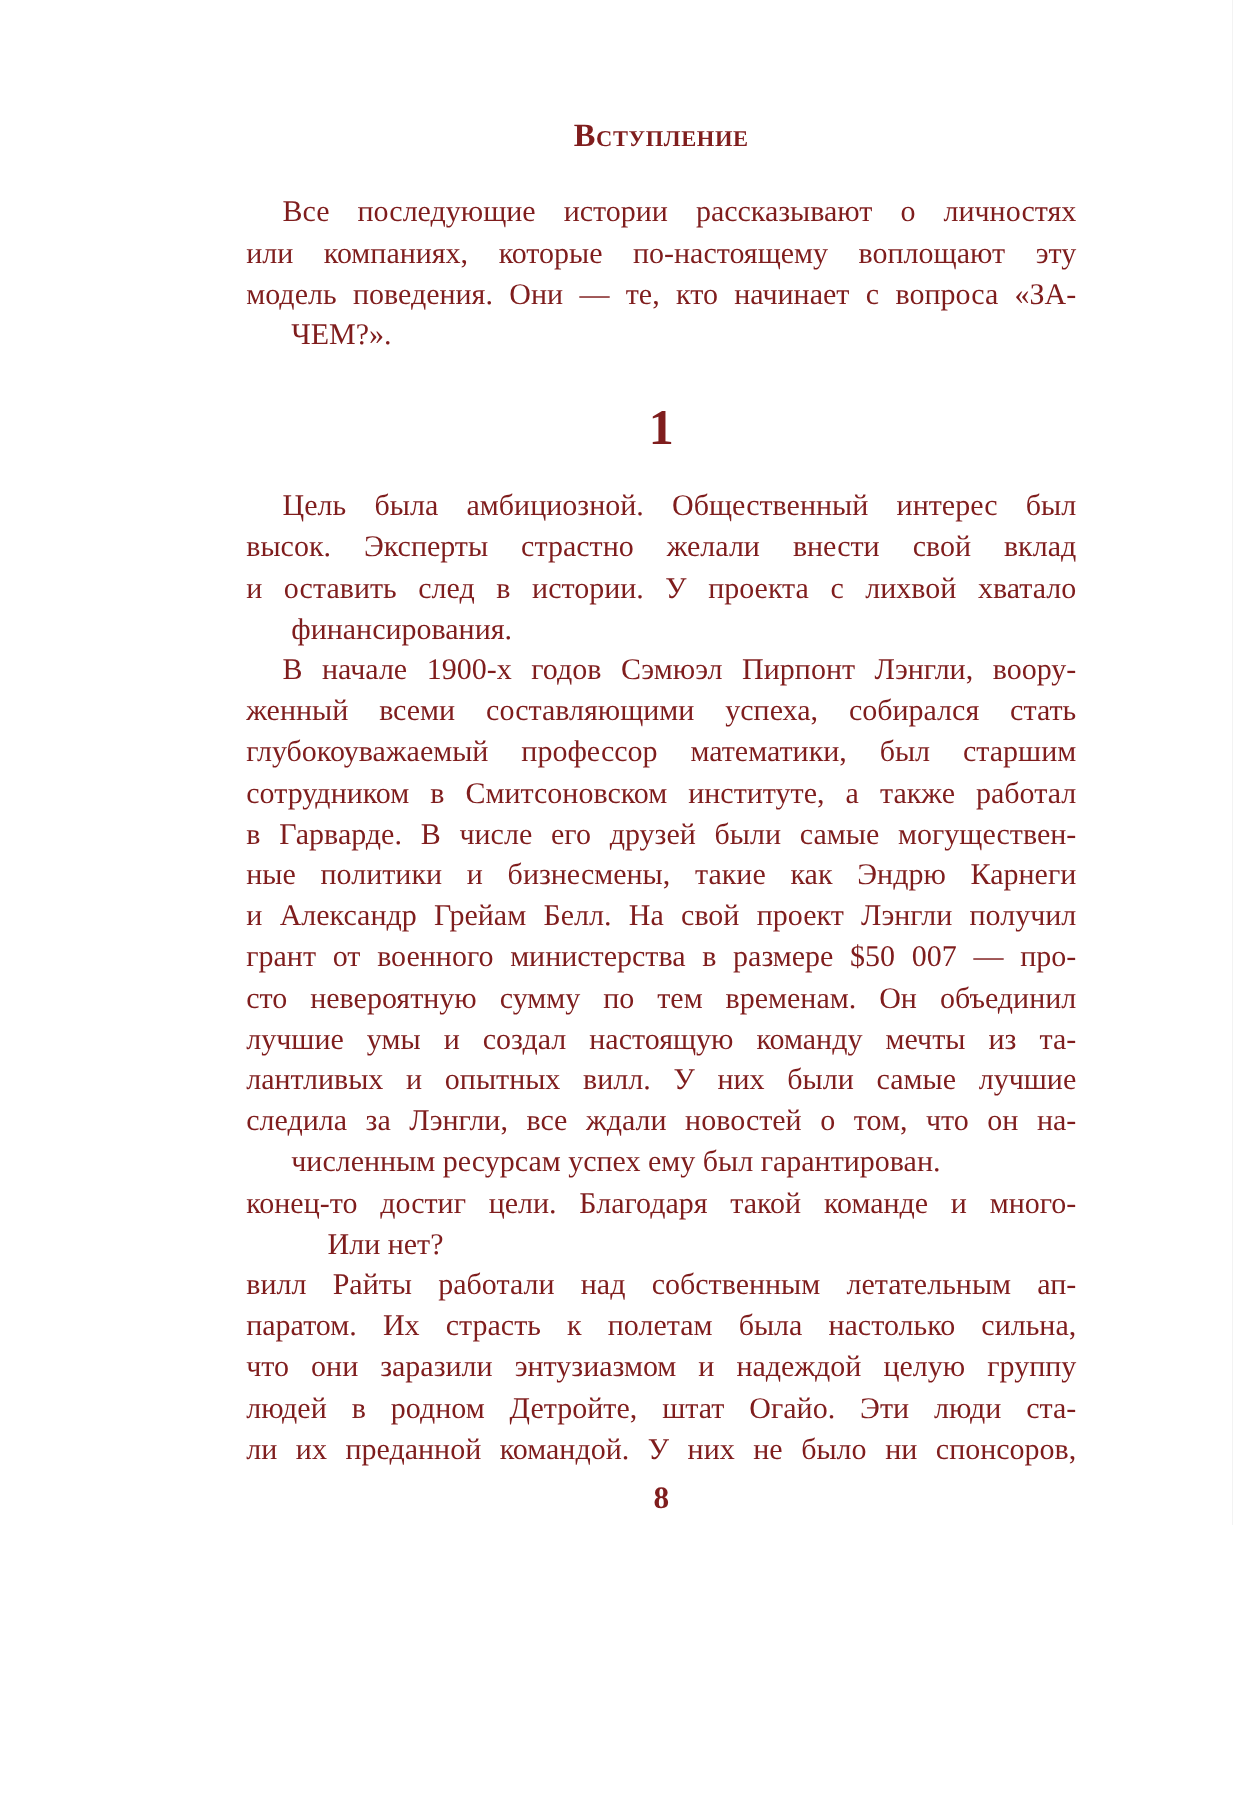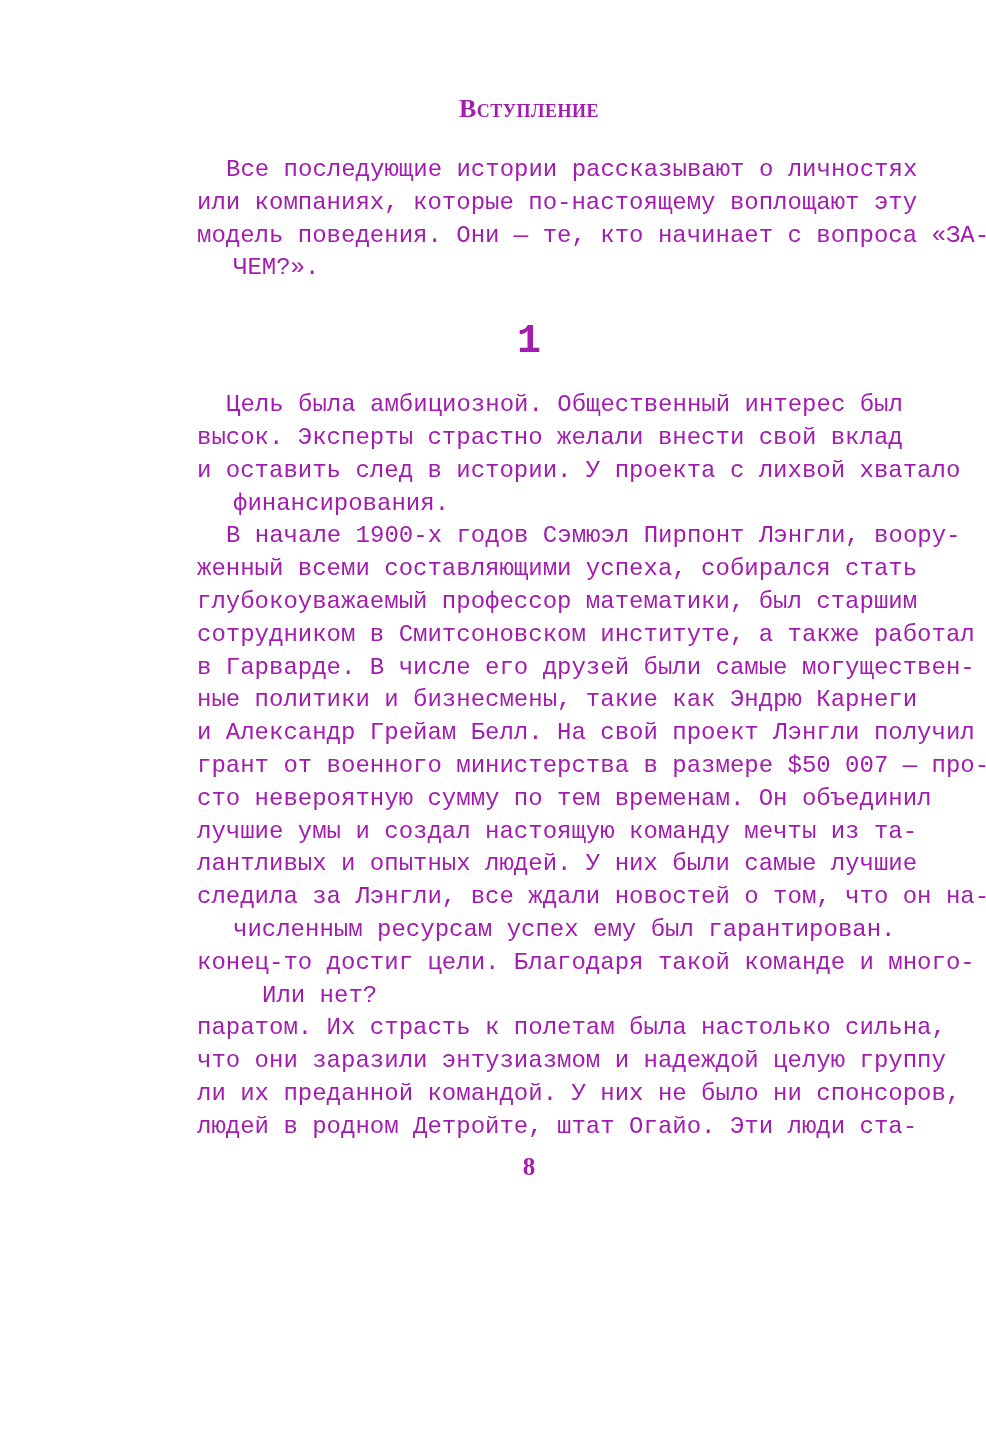--- a/index.html
+++ b/index.html
@@ -6,42 +6,41 @@
     margin: 0;
     padding: 0;
     background: #e9e9e9;
   }
   .page {
     position: relative;
     width: 986px;
     height: 1447px;
     margin: 0 auto;
     background: #ffffff;
-    color: #a21caf;
+    color: #7f1d1d;
     font-family: "Liberation Serif", "DejaVu Serif", serif;
     overflow: hidden;
   }
   .column {
     position: absolute;
     left: 197px;
     top: 0;
     width: 664px;
     padding-top: 94px;
   }
   .running-header {
     font-size: 26px;
     line-height: 30px;
     font-weight: bold;
     font-variant: small-caps;
     letter-spacing: 0.5px;
     text-align: center;
   }
   .body-text {
     margin-top: 30px;
-    font-family: Liberation Mono, monospace;
   }
   .paragraph {
     margin: 0;
   }
   .line {
     font-size: 24px;
     line-height: 32.8px;
     text-align: justify;
     text-align-last: justify;
     white-space: nowrap;
@@ -92,30 +91,31 @@
           <div class="line indent">В начале 1900-х годов Сэмюэл Пирпонт Лэнгли, воору-</div>
           <div class="line">женный всеми составляющими успеха, собирался стать</div>
           <div class="line">глубокоуважаемый профессор математики, был старшим</div>
           <div class="line">сотрудником в Смитсоновском институте, а также работал</div>
           <div class="line">в Гарварде. В числе его друзей были самые могуществен-</div>
           <div class="line">ные политики и бизнесмены, такие как Эндрю Карнеги</div>
           <div class="line">и Александр Грейам Белл. На свой проект Лэнгли получил</div>
           <div class="line">грант от военного министерства в размере $50 007 — про-</div>
           <div class="line">сто невероятную сумму по тем временам. Он объединил</div>
           <div class="line">лучшие умы и создал настоящую команду мечты из та-</div>
-          <div class="line">лантливых и опытных людей. У них были самые лучшие</div>
+          <div class="line">лантливых и опытных вилл. У них были самые лучшие</div>
           <div class="line">следила за Лэнгли, все ждали новостей о том, что он на-</div>
           <div class="line endline">численным ресурсам успех ему был гарантирован.</div>
           <div class="line">конец-то достиг цели. Благодаря такой команде и много-</div>
         </div>
         <div class="paragraph">
           <div class="line indent endline">Или нет?</div>
         </div>
         <div class="paragraph">
+          <div class="line">вилл Райты работали над собственным летательным ап-</div>
           <div class="line">паратом. Их страсть к полетам была настолько сильна,</div>
           <div class="line">что они заразили энтузиазмом и надеждой целую группу</div>
+          <div class="line">людей в родном Детройте, штат Огайо. Эти люди ста-</div>
           <div class="line">ли их преданной командой. У них не было ни спонсоров,</div>
-          <div class="line">людей в родном Детройте, штат Огайо. Эти люди ста-</div>
         </div>
       </div>
     <div class="page-number">8</div>
   </div>
 </div>
 
 </body></html>

